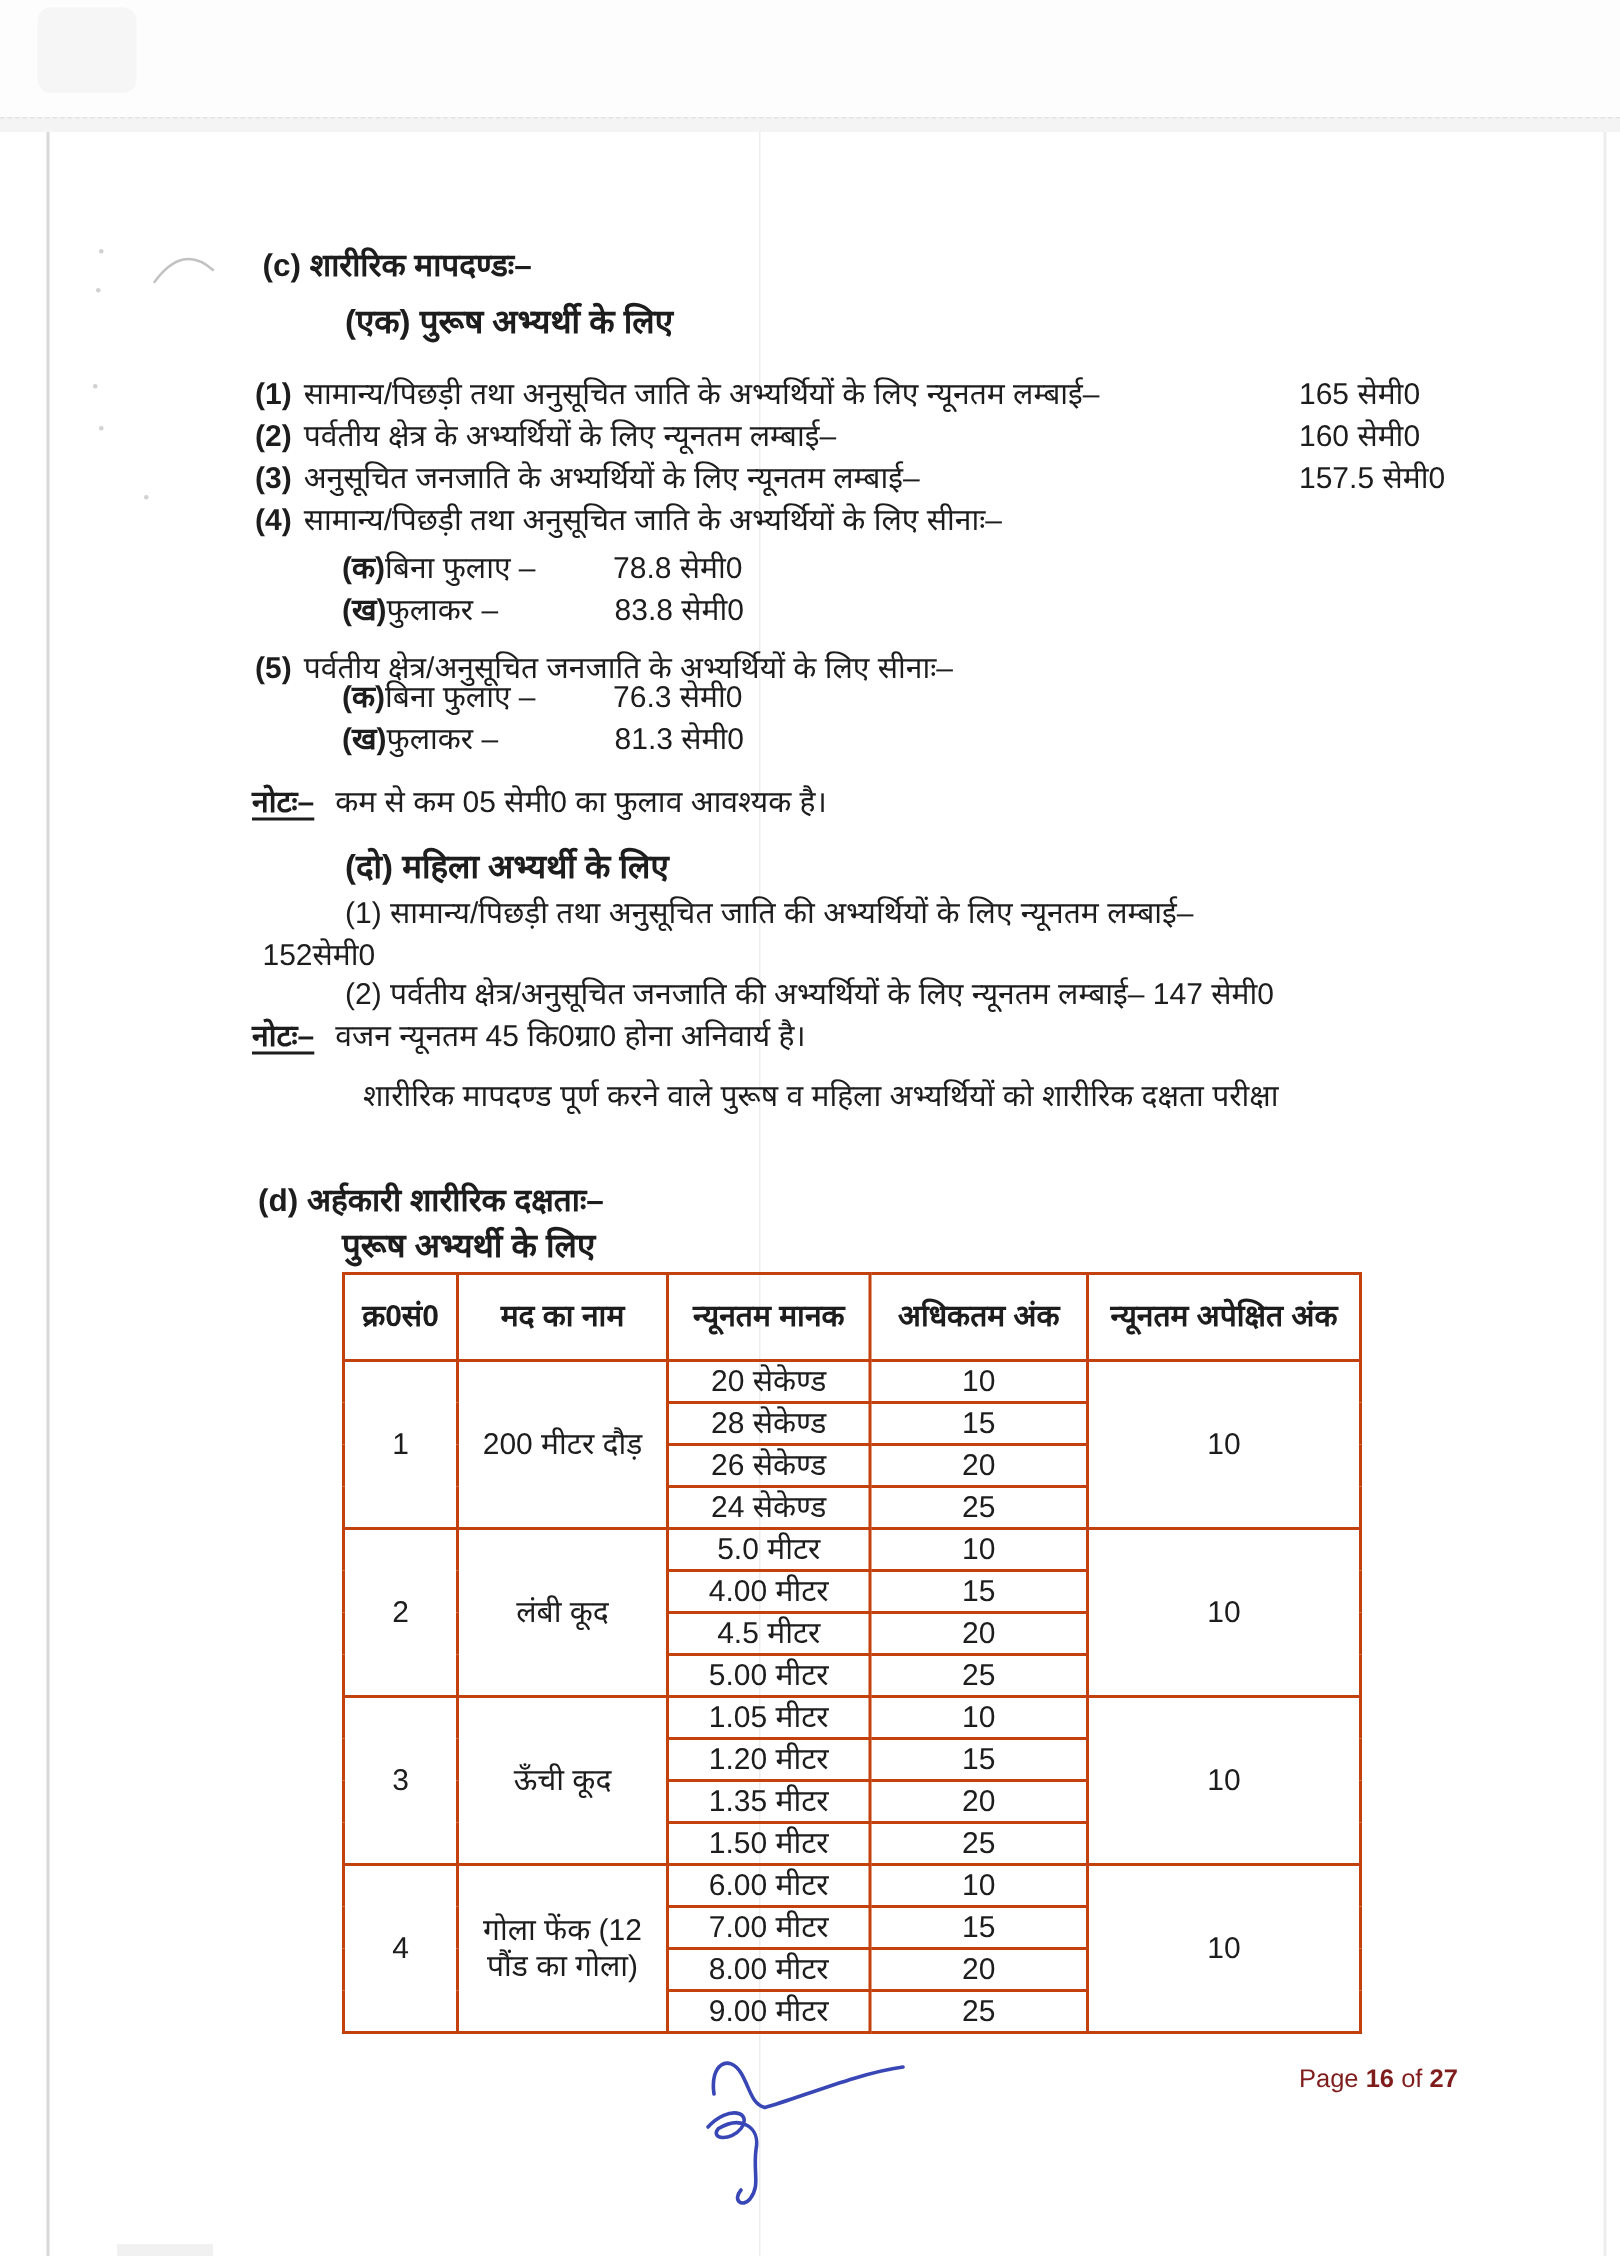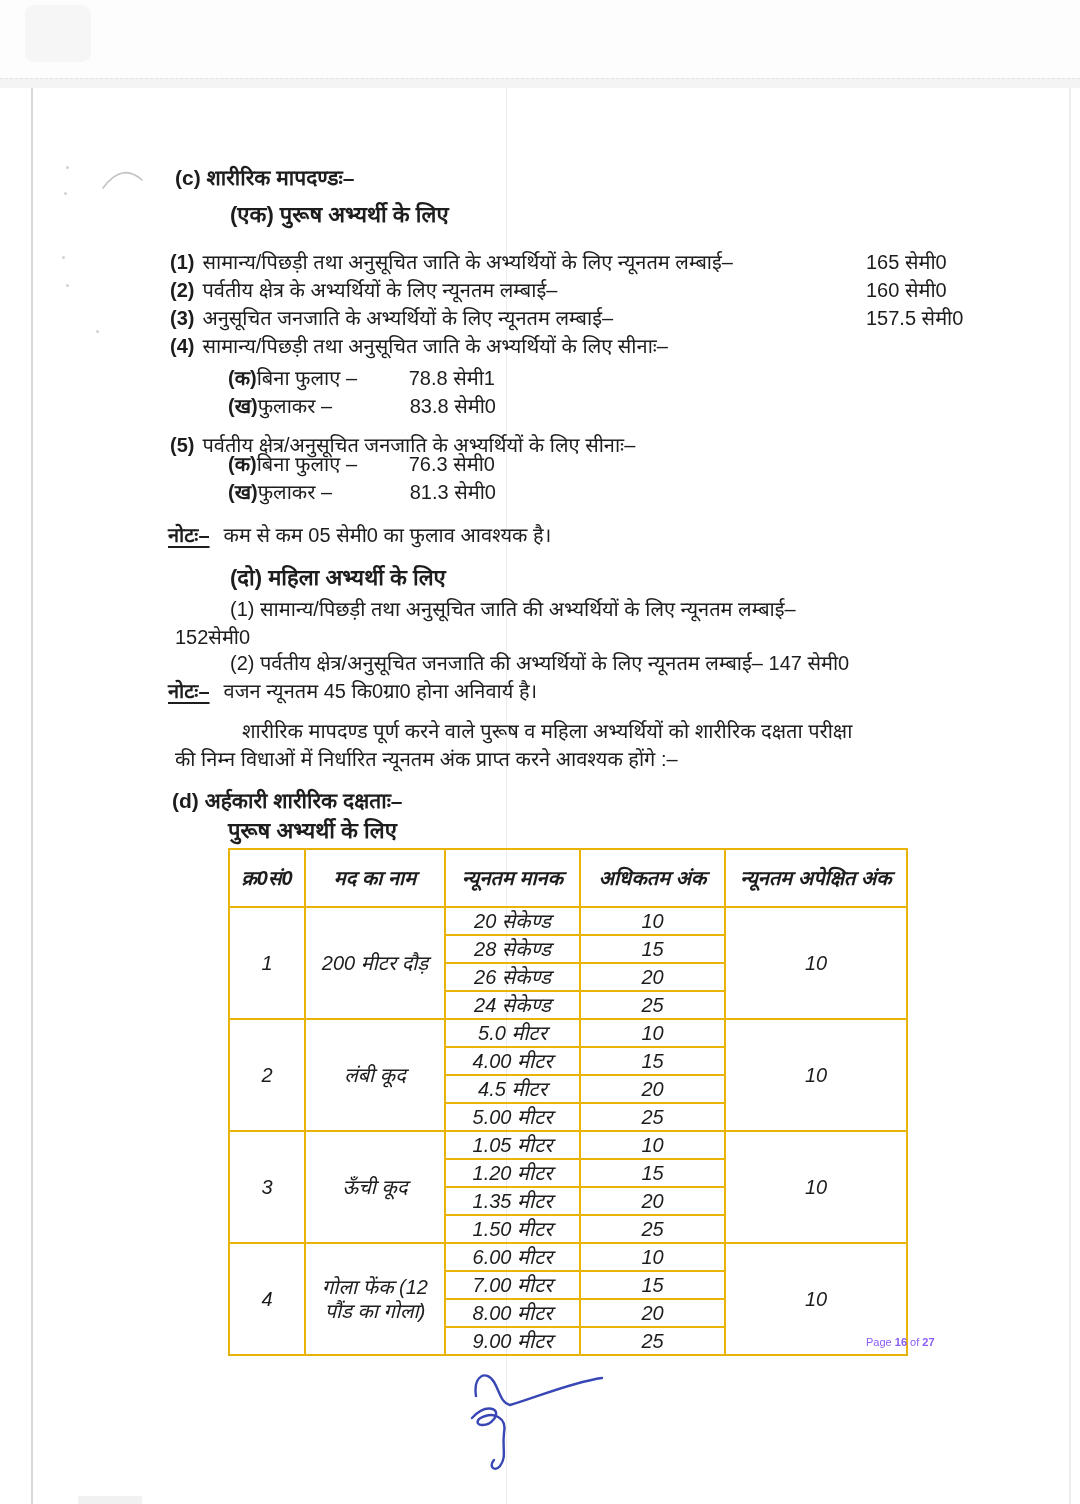--- a/index.html
+++ b/index.html
@@ -27,26 +27,26 @@
   .listrow { position: absolute; left: 170px; width: 800px; white-space: nowrap; font-size: 20px; }
   .listrow .itext { margin-left: 8px; }
   .listrow .ivalue { position: absolute; left: 696px; }
   .chestrow { position: absolute; left: 228px; white-space: nowrap; font-size: 20px; }
   .chestrow .clabel { display: inline-block; width: 152px; margin-left: 0; }
   .note-label { font-weight: 700; text-decoration: underline; text-underline-offset: 4px; }
   .note-text { margin-left: 14px; }
 
   
   table.pet { position: absolute; left: 228px; top: 848px; width: 678px; border-collapse: collapse; table-layout: fixed; }
-  table.pet th, table.pet td { border: 2px solid #eab308; font-weight: 400; font-size: 20px; text-align: center; vertical-align: middle; padding: 0 4px; font-style: italic; }
+  table.pet th, table.pet td { border: 2px solid #c2410c; font-weight: 400; font-size: 20px; text-align: center; vertical-align: middle; padding: 0 4px; }
   table.pet th { height: 58px; font-weight: 600; line-height: 24px; }
   table.pet td { height: 28px; line-height: 24px; }
   col.c1 { width: 76px; } col.c2 { width: 140px; } col.c3 { width: 135px; } col.c4 { width: 145px; } col.c5 { width: 182px; }
 
-  .footer { position: absolute; left: 866px; top: 1336px; font-size: 11px; color: #8b5cf6; white-space: nowrap; }
+  .footer { position: absolute; left: 866px; top: 1376px; font-size: 17px; color: #7f1d1d; white-space: nowrap; }
   .footer b { font-weight: 700; }
 
   .signature-svg { position: absolute; left: 452px; top: 1360px; }
 </style>
 </head>
 <body>
 
 <div class="screen">
 
   <div class="top-band">
@@ -78,21 +78,21 @@
     <span class="num">(2)</span><span class="itext">पर्वतीय क्षेत्र  के अभ्यर्थियों के लिए न्यूनतम लम्बाई–</span><span class="ivalue">160 सेमी0</span>
   </div>
   <div class="listrow" style="top:304px;">
     <span class="num">(3)</span><span class="itext">अनुसूचित जनजाति के अभ्यर्थियों के लिए न्यूनतम लम्बाई–</span><span class="ivalue">157.5 सेमी0</span>
   </div>
   <div class="listrow" style="top:332px;">
     <span class="num">(4)</span><span class="itext">सामान्य/पिछड़ी तथा अनुसूचित जाति के अभ्यर्थियों के लिए सीनाः–</span>
   </div>
 
   <div class="chestrow" style="top:364px;">
-    <span class="num">(क)</span><span class="clabel">बिना फुलाए –</span><span>78.8 सेमी1</span>
+    <span class="num">(क)</span><span class="clabel">बिना फुलाए –</span><span>78.8 सेमी0</span>
   </div>
   <div class="chestrow" style="top:392px;">
     <span class="num">(ख)</span><span class="clabel">फुलाकर –</span><span>83.8 सेमी0</span>
   </div>
 
   <div class="listrow" style="top:420px;margin-top:11px;">
     <span class="num">(5)</span><span class="itext">पर्वतीय क्षेत्र/अनुसूचित जनजाति के अभ्यर्थियों के लिए सीनाः–</span>
   </div>
 
   <div class="chestrow" style="top:450px;">
@@ -109,21 +109,20 @@
   <div class="tline h-bold" style="left:230px; top:565px;">(दो) महिला अभ्यर्थी के लिए</div>
   <div class="tline" style="left:230px; top:596px;">(1) सामान्य/पिछड़ी तथा अनुसूचित जाति की अभ्यर्थियों के लिए न्यूनतम लम्बाई–</div>
   <div class="tline" style="left:175px; top:624px;">152सेमी0</div>
   <div class="tline" style="left:230px; top:650px;">(2) पर्वतीय क्षेत्र/अनुसूचित जनजाति की अभ्यर्थियों के लिए न्यूनतम लम्बाई– 147 सेमी0</div>
 
   <div class="tline" style="left:168px; top:678px;">
     <span class="note-label">नोटः–</span><span class="note-text">वजन न्यूनतम 45 कि0ग्रा0 होना अनिवार्य है।</span>
   </div>
 
   <div class="tline" style="left:242px; top:718px;">शारीरिक मापदण्ड पूर्ण करने वाले पुरूष व महिला अभ्यर्थियों को शारीरिक दक्षता परीक्षा</div>
-  <div class="tline" style="left:175px; top:746px;">की निम्न विधाओं में निर्धारित न्यूनतम अंक प्राप्त करने आवश्यक होंगे :–</div>
 
   <div class="tline h-semibold" style="left:172px; top:788px;">(d) अर्हकारी शारीरिक दक्षताः–</div>
   <div class="tline h-bold" style="left:228px; top:818px;">पुरूष अभ्यर्थी के लिए</div>
 
   <table class="pet">
     <colgroup>
         <col class="c1">
         <col class="c2">
         <col class="c3">
         <col class="c4">

